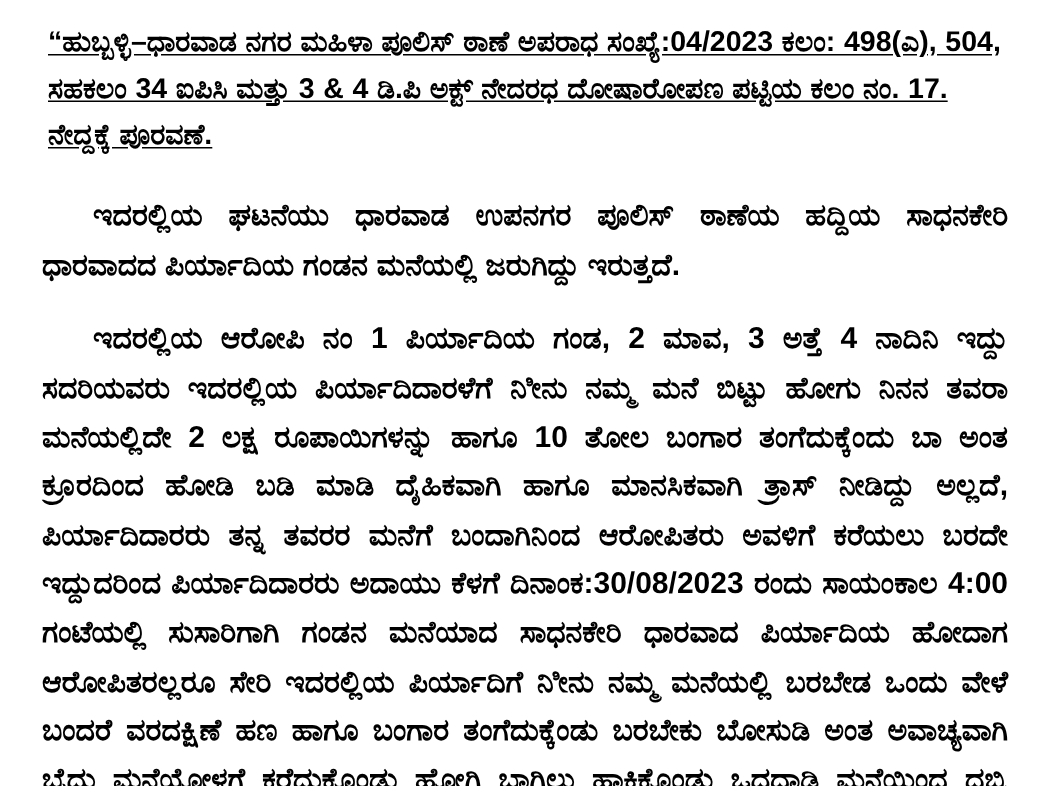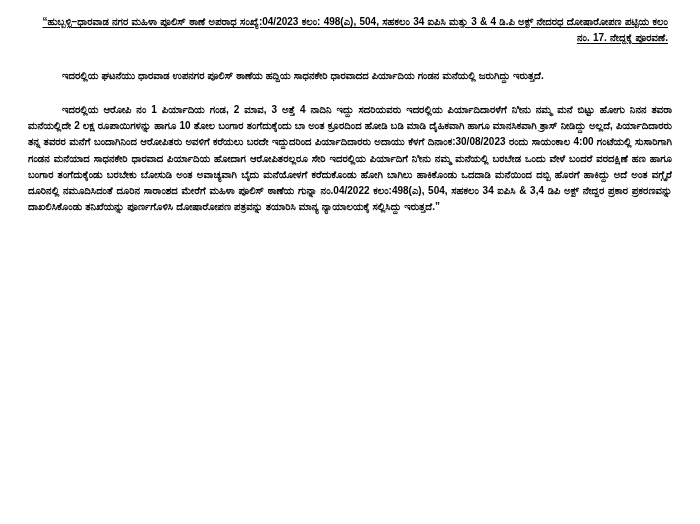--- a/index.html
+++ b/index.html
@@ -15,36 +15,36 @@
     overflow: hidden;
   }
   .page {
     box-sizing: border-box;
     width: 700px;
     height: 524px;
     padding: 14px 28px 10px 28px;
     background: #ffffff;
   }
   .heading {
-    text-align: right;
+    text-align: left;
     font-weight: bold;
-    font-size: 10px;
+    font-size: 19px;
     line-height: 1.62;
     text-decoration: underline;
     text-underline-offset: 2px;
     margin: 0 4px 0 4px;
     word-spacing: 0.5px;
   }
   .body-block {
     margin-top: 22px;
   }
   p.para {
     margin: 0;
     font-weight: bold;
-    font-size: 10px;
+    font-size: 20px;
     line-height: 1.63;
     text-align: justify;
     text-justify: inter-word;
     word-spacing: 0.2px;
   }
   p.para.indent {
     text-indent: 34px;
   }
   .gap-1 { height: 17px; }
 </style>

